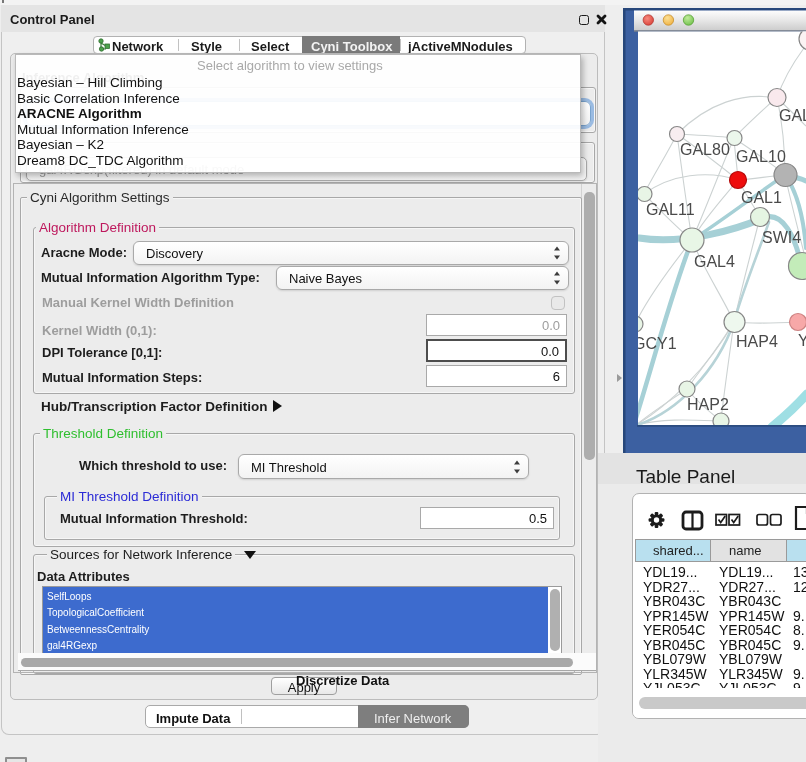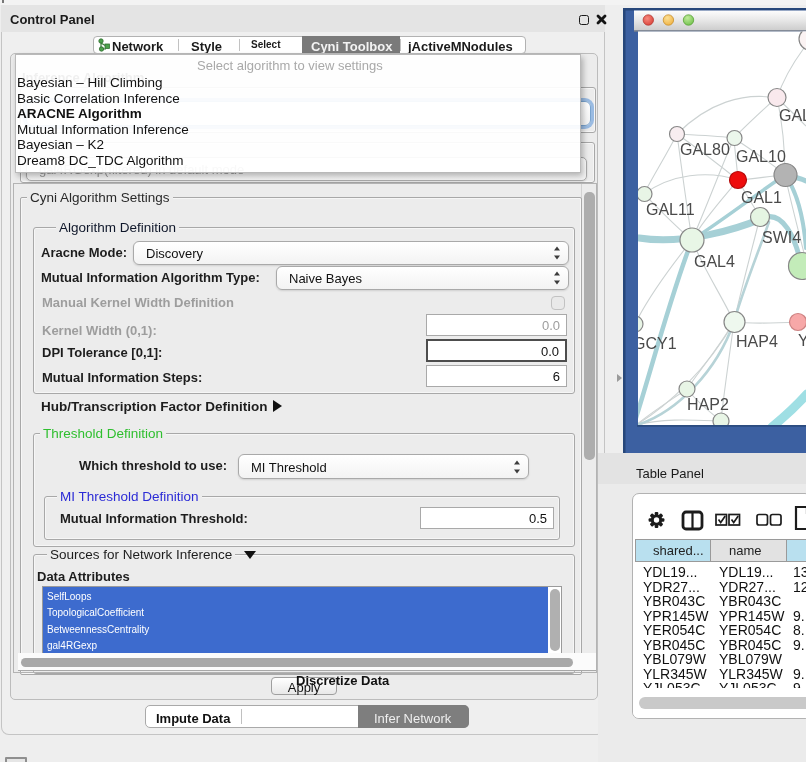--- a/index.html
+++ b/index.html
@@ -51,21 +51,21 @@
 <div class="abs" style="left:400px;top:39px;width:1px;height:12px;background:#c2c2c2;"></div>
 
 <svg class="abs" style="left:98px;top:38px;" width="14" height="15" viewBox="0 0 14 15">
   <path d="M3,3 L3,11 M3,11 L8,11 M3,5 L8,8" stroke="#3e7d3e" stroke-width="1.2" fill="none"></path>
   <circle cx="3" cy="3" r="2.2" fill="#4ca04c" stroke="#2f6f2f" stroke-width="0.8"></circle>
   <circle cx="3.5" cy="11" r="2.2" fill="#4ca04c" stroke="#2f6f2f" stroke-width="0.8"></circle>
   <rect x="7" y="6" width="4.4" height="4.4" fill="#4ca04c" stroke="#2f6f2f" stroke-width="0.8"></rect>
 </svg>
 <div class="abs b" style="left:112px;top:39px;font-size:13px;color:#1a1a1a;">Network</div>
 <div class="abs b" style="left:191px;top:39px;font-size:13px;color:#1a1a1a;">Style</div>
-<div class="abs b" style="left:251px;top:39px;font-size:10px;color:#1a1a1a;">Select</div>
+<div class="abs b" style="left:251px;top:39px;font-size:13px;color:#1a1a1a;">Select</div>
 <div class="abs b" style="left:311px;top:39px;font-size:13px;color:#f3f3f3;">Cyni Toolbox</div>
 <div class="abs b" style="left:408px;top:39px;font-size:13px;color:#1a1a1a;">jActiveMNodules</div>
 
 <div class="abs" style="left:10px;top:53px;width:588px;height:647px;background:#ececec;
      border:1px solid #bcbcbc;border-radius:5px;box-sizing:border-box;"></div>
 
 <div class="grp" style="left:20px;top:87px;width:574px;height:44px;"></div>
 <div class="lbl" style="left:22px;top:70px;">Inference Algorithm</div>
 <div class="combo" style="left:26px;top:101px;width:563px;height:23px;
      box-shadow:0 0 0 3px rgba(100,155,220,0.6);border-color:#7aa4cf;"></div>
@@ -76,21 +76,21 @@
 
 <div class="abs" style="left:13px;top:183px;width:584px;height:490px;border:1px solid #b3b3b3;box-sizing:border-box;"></div>
 
 <div class="abs" style="left:581px;top:184px;width:15px;height:469px;background:#ececec;border-left:1px solid #d2d2d2;box-sizing:border-box;"></div>
 <div class="abs" style="left:584px;top:192px;width:11px;height:268px;background:#adadad;border-radius:5px;"></div>
 
 <div class="grp" style="left:20px;top:197px;width:560px;height:476px;border-radius:2px;"></div>
 <div class="gtitle" style="left:27px;top:190px;color:#2a2a2a;">Cyni Algorithm Settings</div>
 
 <div class="grp" style="left:33px;top:227px;width:540px;height:165px;"></div>
-<div class="gtitle" style="left:56px;top:220px;color:#0f172a;text-align:right;">Algorithm Definition</div>
+<div class="gtitle" style="left:36px;top:220px;color:#be185d;text-align:right;">Algorithm Definition</div>
 
 <div class="lbl" style="left:41px;top:245px;">Aracne Mode:</div>
 <div class="combo" style="left:133px;top:241px;width:434px;height:22px;">
   <span class="tx">Discovery</span>
     <span class="spin"></span>
   </div>
 
 <div class="lbl" style="left:41px;top:270px;">Mutual Information Algorithm Type:</div>
 <div class="combo" style="left:276px;top:266px;width:291px;height:22px;">
   <span class="tx">Naive Bayes</span>
@@ -285,21 +285,21 @@
       <text x="10" y="341">GCY1</text>
       <text x="113" y="339">HAP4</text>
       <text x="175" y="338">Y</text>
       <text x="64" y="402">HAP2</text>
     </g>
   </g>
 </svg>
 
 <div class="abs" style="left:598px;top:453px;width:208px;height:31px;background:#e3e3e3;"></div>
 <div class="abs" style="left:598px;top:484px;width:208px;height:278px;background:#ebebeb;"></div>
-<div class="abs" style="left:636px;top:466px;font-size:13px;color:#1a1a1a;">Table Panel</div>
+<div class="abs" style="left:636px;top:466px;font-size:19px;color:#1a1a1a;">Table Panel</div>
 
 <div class="abs" style="left:632px;top:493px;width:180px;height:226px;background:#fff;
      border:1px solid #b2b2b2;border-radius:7px;box-sizing:border-box;overflow:hidden;">
 
   <svg style="position:absolute;left:0;top:0;" width="178" height="224" viewBox="0 0 178 224">
 
     <g transform="translate(23.5,26)">
       <g fill="#1c1c1c">
         <circle r="5.6"></circle>
         <g>

